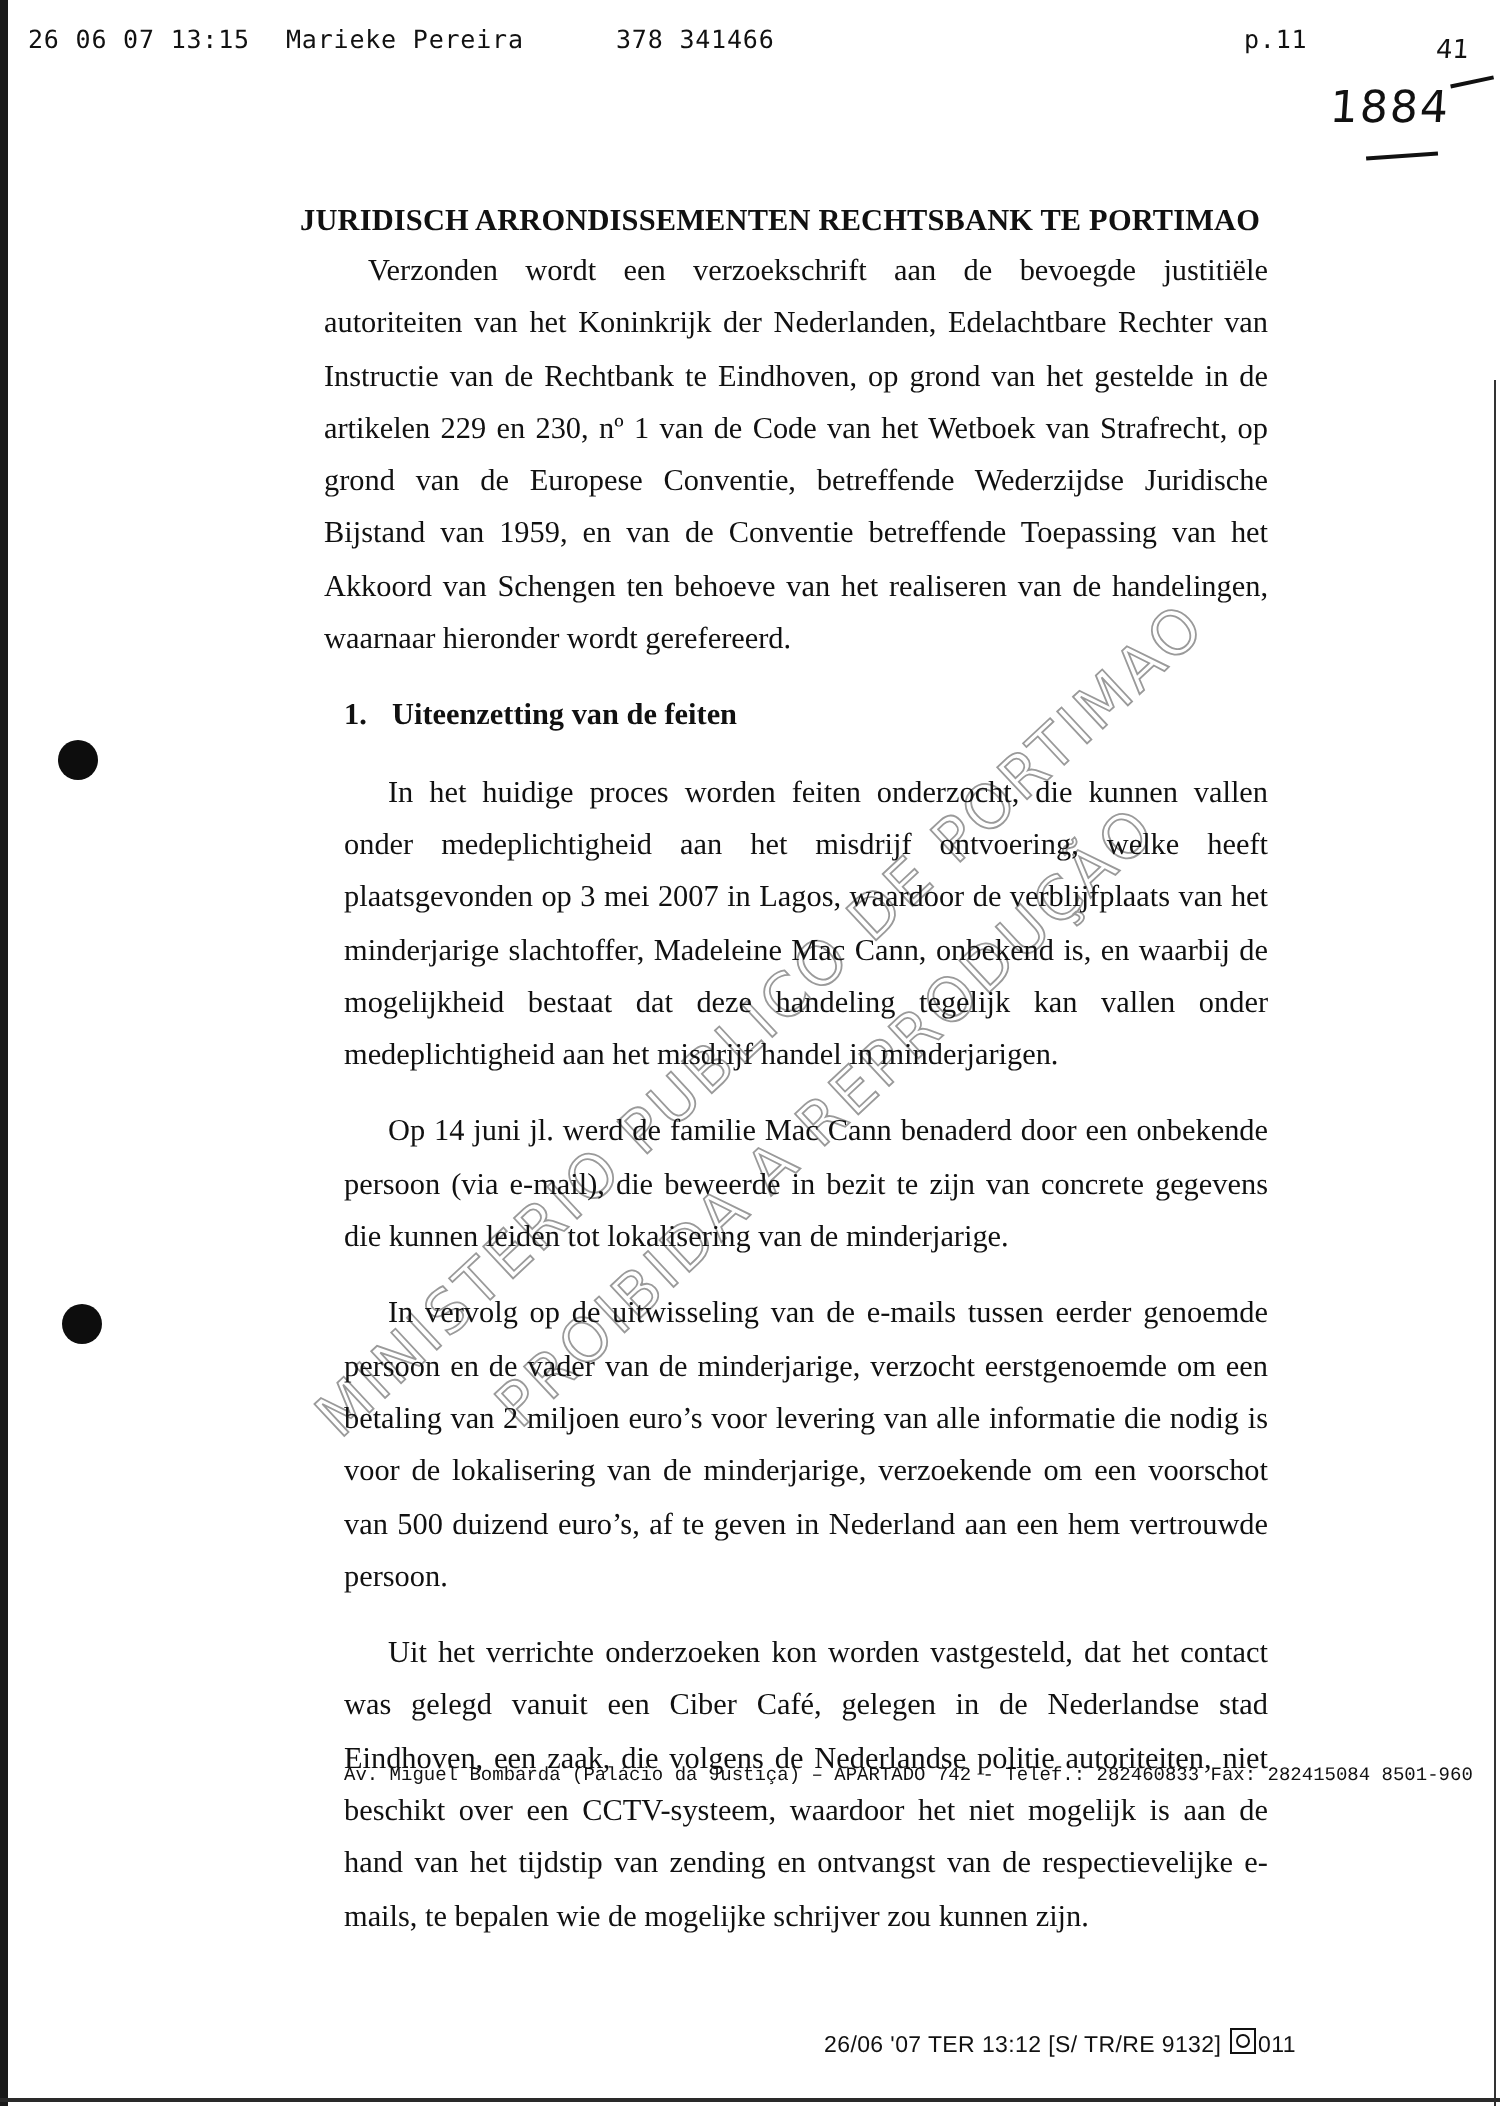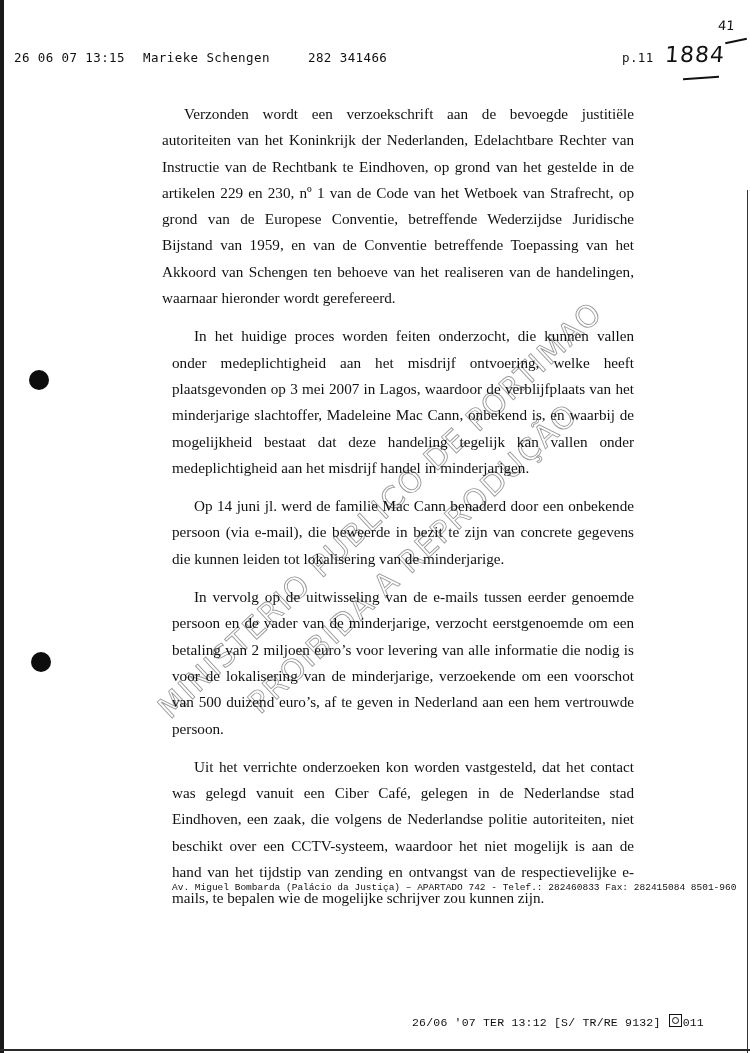--- a/index.html
+++ b/index.html
@@ -6,21 +6,21 @@
   body {
     width: 750px; height: 1053px; position: relative; overflow: hidden;
     background: #ffffff; color: #111;
   }
   .edge-left { position: absolute; left: 0; top: 0; width: 4px; height: 1053px; background: #1a1a1a; }
   .edge-right { position: absolute; right: 2px; top: 190px; width: 1px; height: 863px; background: #333; }
   .edge-bottom { position: absolute; left: 0; bottom: 2px; width: 750px; height: 2px; background: #2a2a2a; }
 
   .fax-header {
     position: absolute; top: 12px; left: 14px; width: 660px; height: 18px;
-    font-family: "DejaVu Sans Mono", monospace; font-size: 12.5px; letter-spacing: 0.4px; margin-top: 38px;
+    font-family: "DejaVu Sans Mono", monospace; font-size: 12.5px; letter-spacing: 0.4px;
   }
   .fax-header span { position: absolute; top: 0; white-space: nowrap; }
   .fh-date { left: 0; }
   .fh-name { left: 129px; }
   .fh-phone { left: 294px; }
   .fh-page { left: 608px; }
 
   .handwriting {
     position: absolute; font-family: "DejaVu Sans", sans-serif; color: #111;
     font-weight: normal; transform: skewX(-4deg);
@@ -56,36 +56,36 @@
     position: absolute; left: 150px; top: 300px; width: 480px; height: 440px; pointer-events: none;
   }
   .watermark svg { width: 100%; height: 100%; }
 
   .footer-address {
     position: absolute; left: 172px; top: 882px;
     font-family: Liberation Mono, monospace; font-size: 9.5px; white-space: nowrap; color: #111;
   }
   .fax-footer {
     position: absolute; left: 412px; top: 1014px;
-    font-family: Liberation Mono, monospace; font-size: 11.5px; white-space: nowrap; letter-spacing: 0.2px;
+    font-family: Liberation Sans, sans-serif; font-size: 11.5px; white-space: nowrap; letter-spacing: 0.2px;
   }
   .fax-icon { display: inline-block; width: 11px; height: 11px; border: 1.2px solid #111; vertical-align: -1px; margin: 0 1px; position: relative; }
   .fax-icon::after { content: ""; position: absolute; left: 2px; top: 2px; width: 5px; height: 5px; border: 1px solid #111; border-radius: 50%; }
 </style>
 </head>
 <body>
 
 <div class="edge-left"></div>
 <div class="edge-right"></div>
 <div class="edge-bottom"></div>
 
 <div class="fax-header">
   <span class="fh-date">26 06 07 13:15</span>
-  <span class="fh-name">Marieke Schengen</span>
-  <span class="fh-phone">282 341466</span>
+  <span class="fh-name">Marieke Pereira</span>
+  <span class="fh-phone">378 341466</span>
   <span class="fh-page">p.11</span>
 </div>
 
 <span class="handwriting hw-small">41</span>
 <div class="hw-stroke"></div>
 <span class="handwriting hw-main">1884</span>
 <div class="hw-underline"></div>
 
 <div class="punch punch-1"></div>
 <div class="punch punch-2"></div>
@@ -93,21 +93,25 @@
 <div class="watermark">
   <svg viewBox="0 0 480 440" xmlns="http://www.w3.org/2000/svg">
     <g fill="none" stroke="#9a9a9a" stroke-width="0.9" font-family="DejaVu Sans, sans-serif" font-size="30" letter-spacing="2">
       <text x="0" y="0" transform="translate(20,420) rotate(-43)">MINISTERIO PUBLICO DE PORTIMAO</text>
       <text x="0" y="0" transform="translate(110,415) rotate(-43)">PROIBIDA A REPRODUÇÃO</text>
     </g>
   </svg>
 </div>
 
 <div class="doc">
+  <h1 class="doc-title">JURIDISCH ARRONDISSEMENTEN RECHTSBANK TE PORTIMAO</h1>
   <p class="p-intro">Verzonden wordt een verzoekschrift aan de bevoegde justitiële autoriteiten van het Koninkrijk der Nederlanden, Edelachtbare Rechter van Instructie van de Rechtbank te Eindhoven, op grond van het gestelde in de artikelen 229 en 230, nº 1 van de Code van het Wetboek van Strafrecht, op grond van de Europese Conventie, betreffende Wederzijdse Juridische Bijstand van 1959, en van de Conventie betreffende Toepassing van het Akkoord van Schengen ten behoeve van het realiseren van de handelingen, waarnaar hieronder wordt gerefereerd.</p>
+  <p class="section-heading">
+    <span class="num">1.</span><span>Uiteenzetting van de feiten</span>
+  </p>
   <p class="p-body">In het huidige proces worden feiten onderzocht, die kunnen vallen onder medeplichtigheid aan het misdrijf ontvoering, welke heeft plaatsgevonden op 3 mei 2007 in Lagos, waardoor de verblijfplaats van het minderjarige slachtoffer, Madeleine Mac Cann, onbekend is, en waarbij de mogelijkheid bestaat dat deze handeling tegelijk kan vallen onder medeplichtigheid aan het misdrijf handel in minderjarigen.</p>
   <p class="p-body p-gap">Op 14 juni jl. werd de familie Mac Cann benaderd door een onbekende persoon (via e-mail), die beweerde in bezit te zijn van concrete gegevens die kunnen leiden tot lokalisering van de minderjarige.</p>
   <p class="p-body p-gap">In vervolg op de uitwisseling van de e-mails tussen eerder genoemde persoon en de vader van de minderjarige, verzocht eerstgenoemde om een betaling van 2 miljoen euro’s voor levering van alle informatie die nodig is voor de lokalisering van de minderjarige, verzoekende om een voorschot van 500 duizend euro’s, af te geven in Nederland aan een hem vertrouwde persoon.</p>
   <p class="p-body p-gap">Uit het verrichte onderzoeken kon worden vastgesteld, dat het contact was gelegd vanuit een Ciber Café, gelegen in de Nederlandse stad Eindhoven, een zaak, die volgens de Nederlandse politie autoriteiten, niet beschikt over een CCTV-systeem, waardoor het niet mogelijk is aan de hand van het tijdstip van zending en ontvangst van de respectievelijke e-mails, te bepalen wie de mogelijke schrijver zou kunnen zijn.</p>
 </div>
 
 <div class="footer-address">Av. Miguel Bombarda (Palácio da Justiça) – APARTADO 742 - Telef.: 282460833  Fax: 282415084  8501-960</div>
 
 <div class="fax-footer">
   <span>26/06 '07 TER 13:12  [S/ TR/RE 9132] </span><span class="fax-icon"></span><span>011</span>

